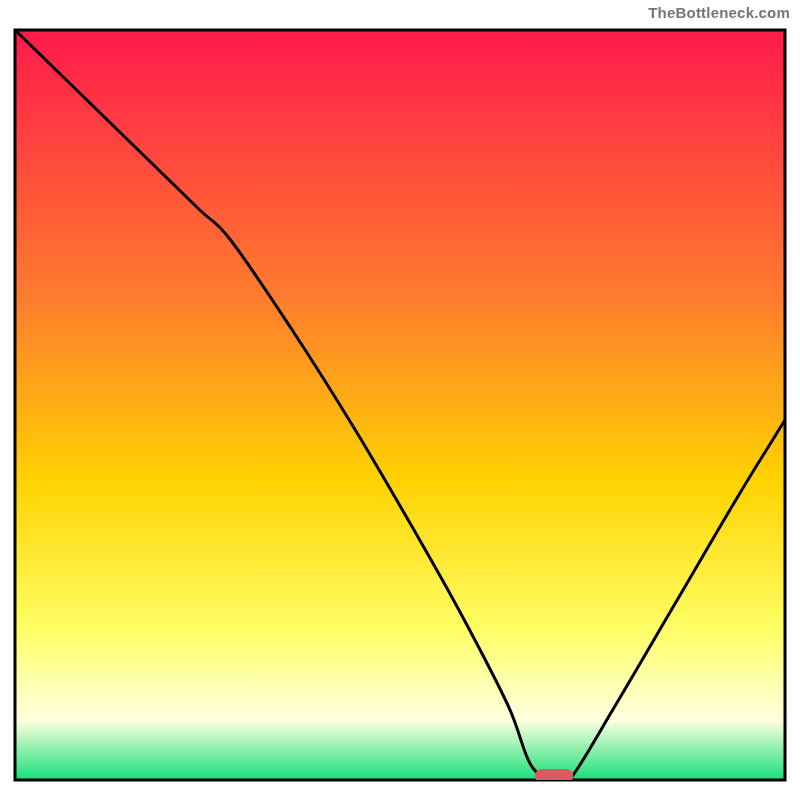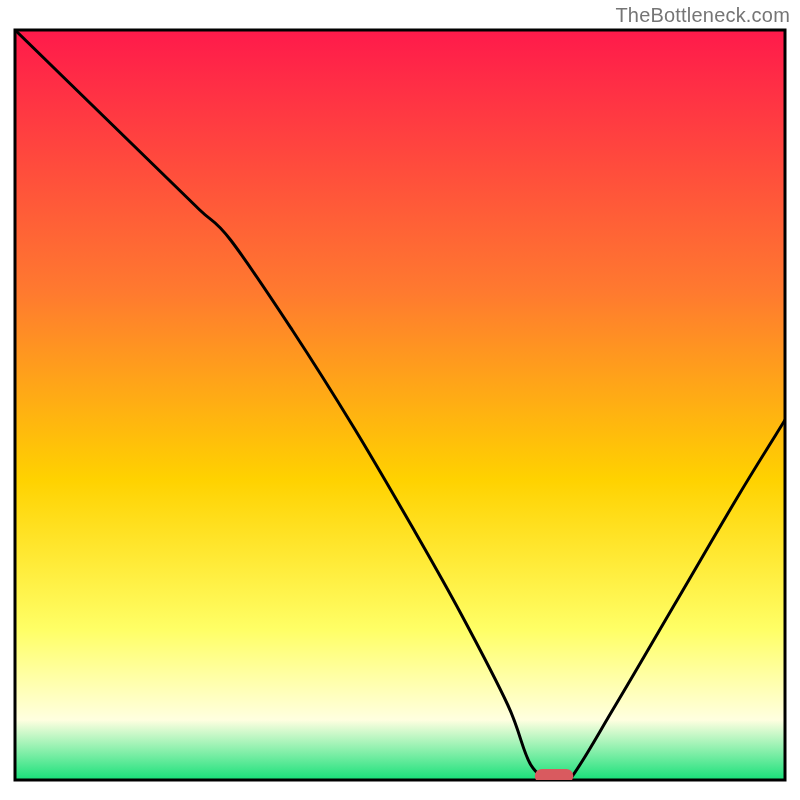--- a/index.html
+++ b/index.html
@@ -13,22 +13,22 @@
   }
   .chart-container {
     position: relative;
     width: 800px;
     height: 800px;
   }
   .watermark {
     position: absolute;
     top: 4px;
     right: 10px;
-    font-size: 20px;
-    font-weight: 400;
+    font-size: 15px;
+    font-weight: 700;
     color: #757575;
     letter-spacing: 0.2px;
     z-index: 10;
   }
   svg.chart {
     position: absolute;
     left: 0;
     top: 0;
     width: 800px;
     height: 800px;

